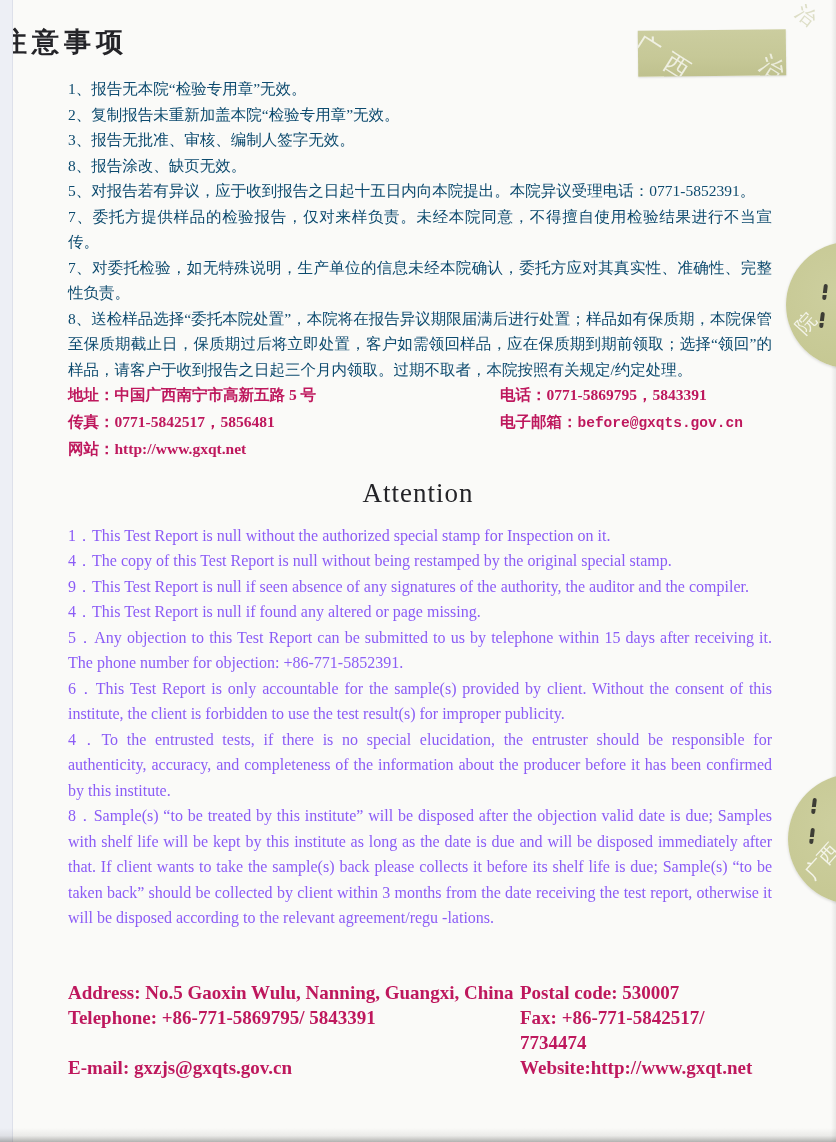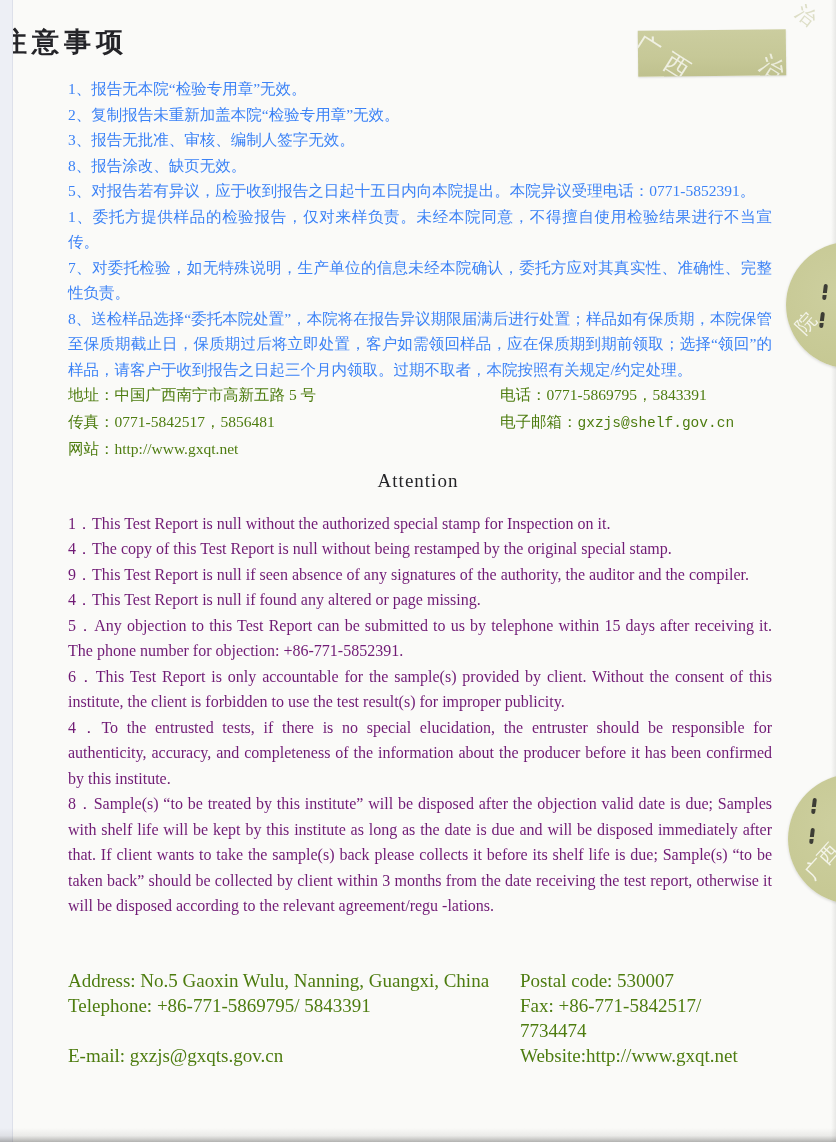--- a/index.html
+++ b/index.html
@@ -44,29 +44,29 @@
     transform:rotate(7deg);}
   .circle-1 .staple.s1{left:37px;top:42px;}
   .circle-1 .staple.s2{left:34px;top:70px;}
   .circle-2 .staple.s1{left:24px;top:24px;}
   .circle-2 .staple.s2{left:22px;top:54px;}
 
   
   .title-cn{margin:24px 0 0;text-align:left;font-size:27px;font-weight:bold;
     letter-spacing:5px;color:#242428;}
   .notes-cn{margin:16px 64px 0 68px;min-height:280px;font-size:15.5px;
-    line-height:25.5px;text-align:justify;color:#3b82f6;}
+    line-height:25.5px;text-align:justify;color:#0c4a6e;}
   .notes-cn p{margin:0;}
-  .contact{display:grid;margin:0 64px 0 68px;color:#4d7c0f;}
+  .contact{display:grid;margin:0 64px 0 68px;color:#be185d;font-weight:bold;}
   .contact-cn{grid-template-columns:432px 1fr;font-size:15.5px;line-height:26.5px;}
   .contact-cn .mono{font-family:"Liberation Mono","DejaVu Sans Mono",monospace;font-size:14.5px;}
-  .title-en{margin:0;text-align:center;font-size:19px;font-weight:normal;
+  .title-en{margin:12px;text-align:center;font-size:27px;font-weight:normal;
     line-height:36px;letter-spacing:1px;color:#242428;}
   .notes-en{margin:12px 64px 0 68px;min-height:455px;font-size:16px;
-    line-height:25.5px;text-align:justify;color:#701a75;}
+    line-height:25.5px;text-align:justify;color:#8b5cf6;}
   .notes-en p{margin:0;}
   .contact-en{grid-template-columns:452px 1fr;font-size:19px;line-height:25px;margin-top:2px;}
 </style>
 </head>
 <body>
 
 <div class="sheet">
 
   <div class="edge-left"></div>
   <div class="edge-right"></div>
@@ -89,30 +89,30 @@
   </div>
 
   <h1 class="title-cn">注意事项</h1>
 
   <div class="notes-cn">
     <p>1、报告无本院“检验专用章”无效。</p>
     <p>2、复制报告未重新加盖本院“检验专用章”无效。</p>
     <p>3、报告无批准、审核、编制人签字无效。</p>
     <p>8、报告涂改、缺页无效。</p>
     <p>5、对报告若有异议，应于收到报告之日起十五日内向本院提出。本院异议受理电话：0771-5852391。</p>
-    <p>1、委托方提供样品的检验报告，仅对来样负责。未经本院同意，不得擅自使用检验结果进行不当宣传。</p>
+    <p>7、委托方提供样品的检验报告，仅对来样负责。未经本院同意，不得擅自使用检验结果进行不当宣传。</p>
     <p>7、对委托检验，如无特殊说明，生产单位的信息未经本院确认，委托方应对其真实性、准确性、完整性负责。</p>
     <p>8、送检样品选择“委托本院处置”，本院将在报告异议期限届满后进行处置；样品如有保质期，本院保管至保质期截止日，保质期过后将立即处置，客户如需领回样品，应在保质期到期前领取；选择“领回”的样品，请客户于收到报告之日起三个月内领取。过期不取者，本院按照有关规定/约定处理。</p>
   </div>
 
   <div class="contact contact-cn">
     <span>地址：中国广西南宁市高新五路 5 号</span>
     <span>电话：0771-5869795，5843391</span>
     <span>传真：0771-5842517，5856481</span>
-    <span><span>电子邮箱：</span><span class="mono">gxzjs@shelf.gov.cn</span></span>
+    <span><span>电子邮箱：</span><span class="mono">before@gxqts.gov.cn</span></span>
     <span>网站：http://www.gxqt.net</span>
   </div>
 
   <h2 class="title-en">Attention</h2>
 
   <div class="notes-en">
     <p>1．This Test Report is null without the authorized special stamp for Inspection on it.</p>
     <p>4．The copy of this Test Report is null without being restamped by the original special stamp.</p>
     <p>9．This Test Report is null if seen absence of any signatures of the authority, the auditor and the compiler.</p>
     <p>4．This Test Report is null if found any altered or page missing.</p>

